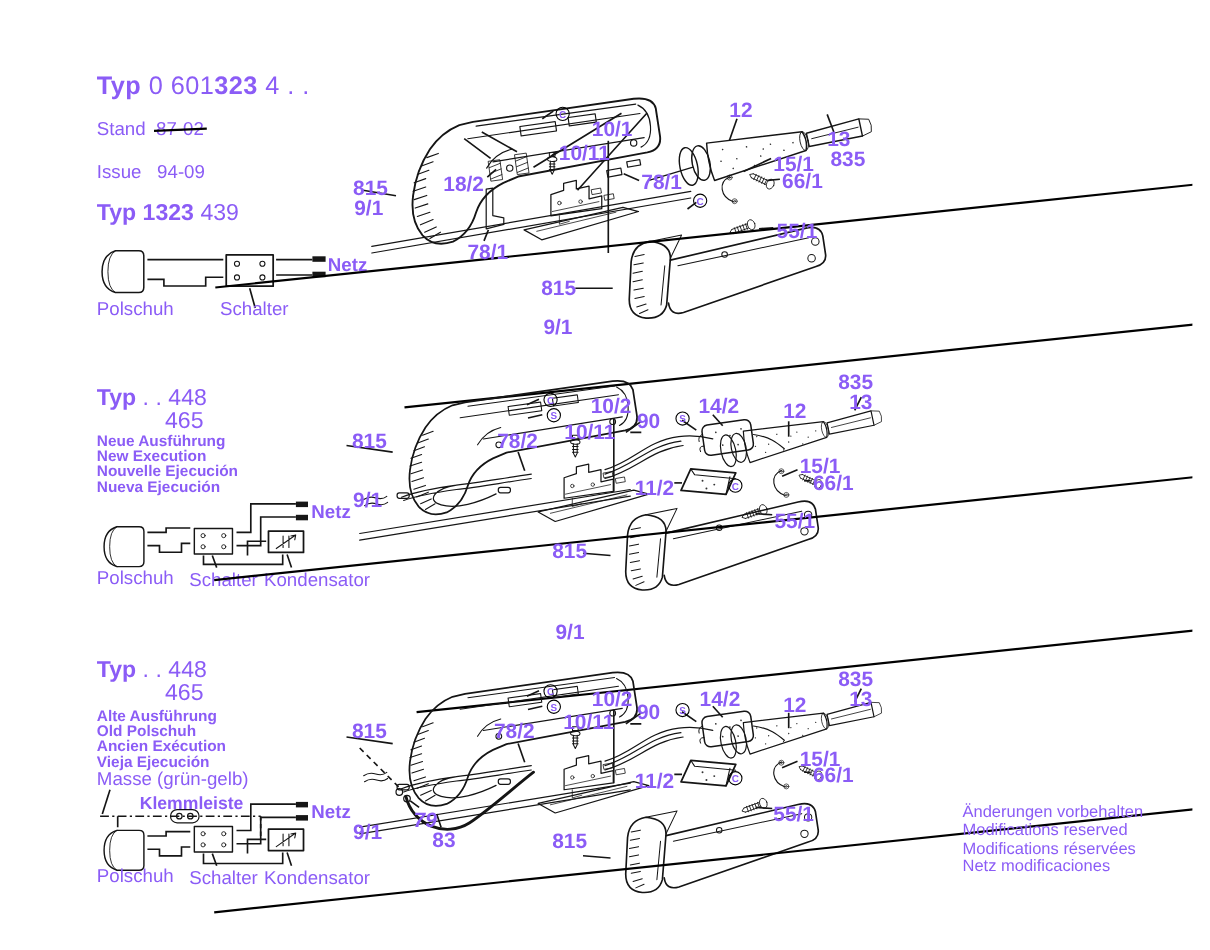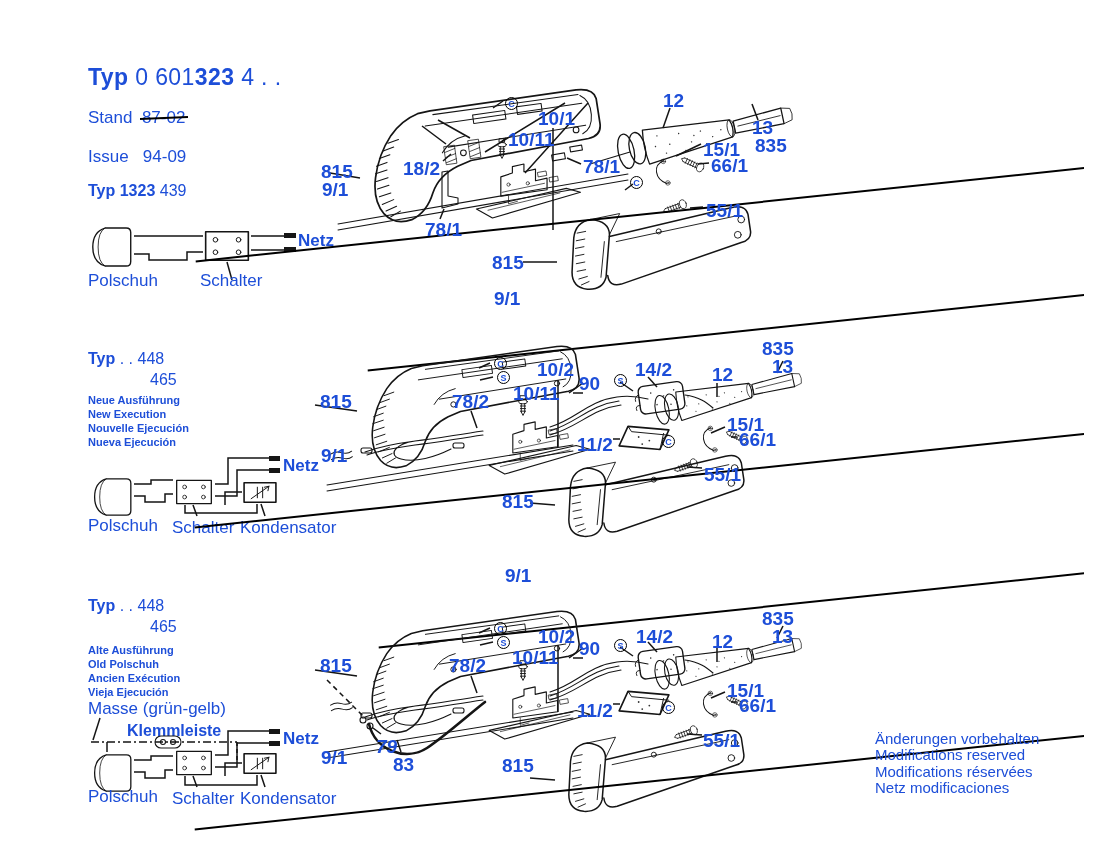--- a/index.html
+++ b/index.html
@@ -1,29 +1,29 @@
 <!DOCTYPE html>
 <html><head>
 <meta charset="utf-8">
 <style>
   html,body{margin:0;padding:0;background:#fff;}
-  .page{position:relative;width:1084px;height:864px;background:#fff;color:#1d4ed8;
+  .page{position:relative;width:1084px;height:864px;background:#fff;color:#8b5cf6;
         font-family:"Liberation Sans",sans-serif;overflow:hidden;}
   svg{position:absolute;overflow:visible;}
   .ln{fill:none;stroke:#151515;stroke-width:1.8;stroke-linejoin:round;stroke-linecap:round;}
   .thin{stroke-width:1.1;}
   .thick{stroke-width:2.6;}
   .lead{fill:none;stroke:#151515;stroke-width:1.5;}
   .dark{fill:#161616;stroke:none;}
   
   .h1{position:absolute;left:88px;top:64px;font-size:23px;letter-spacing:.4px;white-space:nowrap;}
   .b{font-weight:700;}
   .meta{position:absolute;font-size:17px;white-space:nowrap;}
-  .typ2{position:absolute;font-size:16px;white-space:nowrap;}
-  .execs{position:absolute;font-size:11px;font-weight:700;line-height:14px;white-space:nowrap;}
+  .typ2{position:absolute;font-size:21px;white-space:nowrap;}
+  .execs{position:absolute;font-size:14px;font-weight:700;line-height:14px;white-space:nowrap;}
   .pl{position:absolute;font-weight:700;font-size:19px;line-height:19px;white-space:nowrap;}
   .strike{position:relative;}
   .strike::after{content:"";position:absolute;left:-12%;right:-14%;top:46%;height:2.2px;
                  background:#000;transform:rotate(-6deg);}
   .strike2{position:relative;}
   .strike2::after{content:"";position:absolute;left:-4%;right:-6%;top:48%;height:2px;
                   background:#000;transform:rotate(-2.5deg);}
   .cmark{position:absolute;width:13px;height:13px;border:1.4px solid #000;border-radius:50%;
          font-size:9px;line-height:12px;font-weight:700;text-align:center;box-sizing:border-box;}
   .wl{position:absolute;font-size:17px;line-height:17px;white-space:nowrap;}

